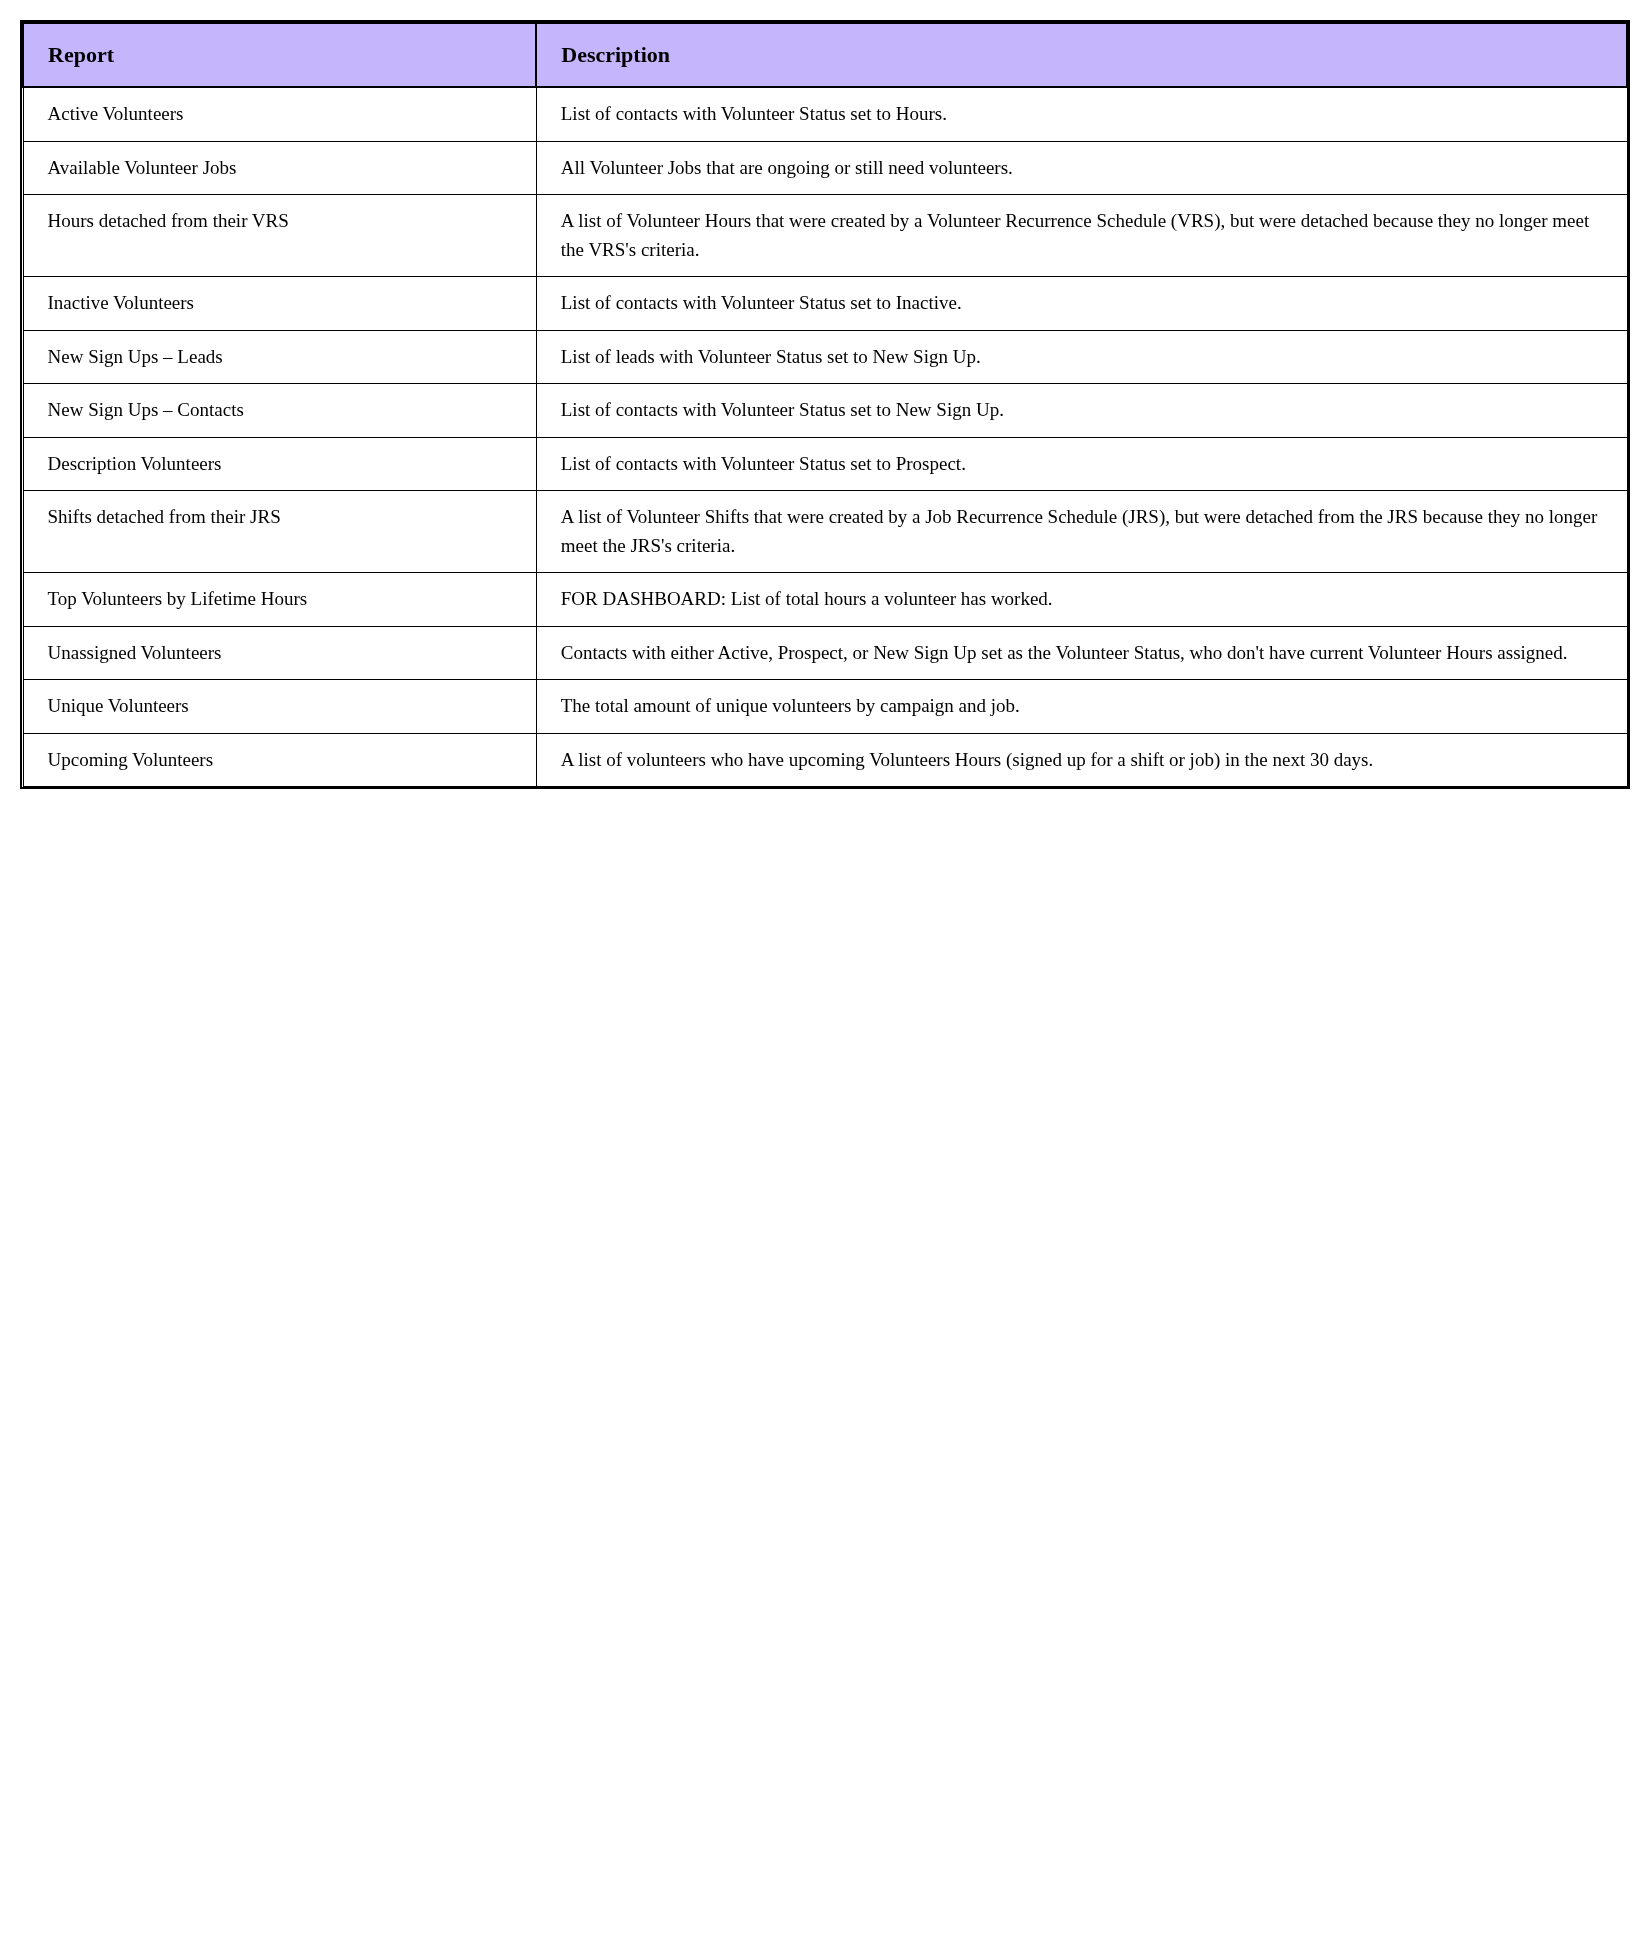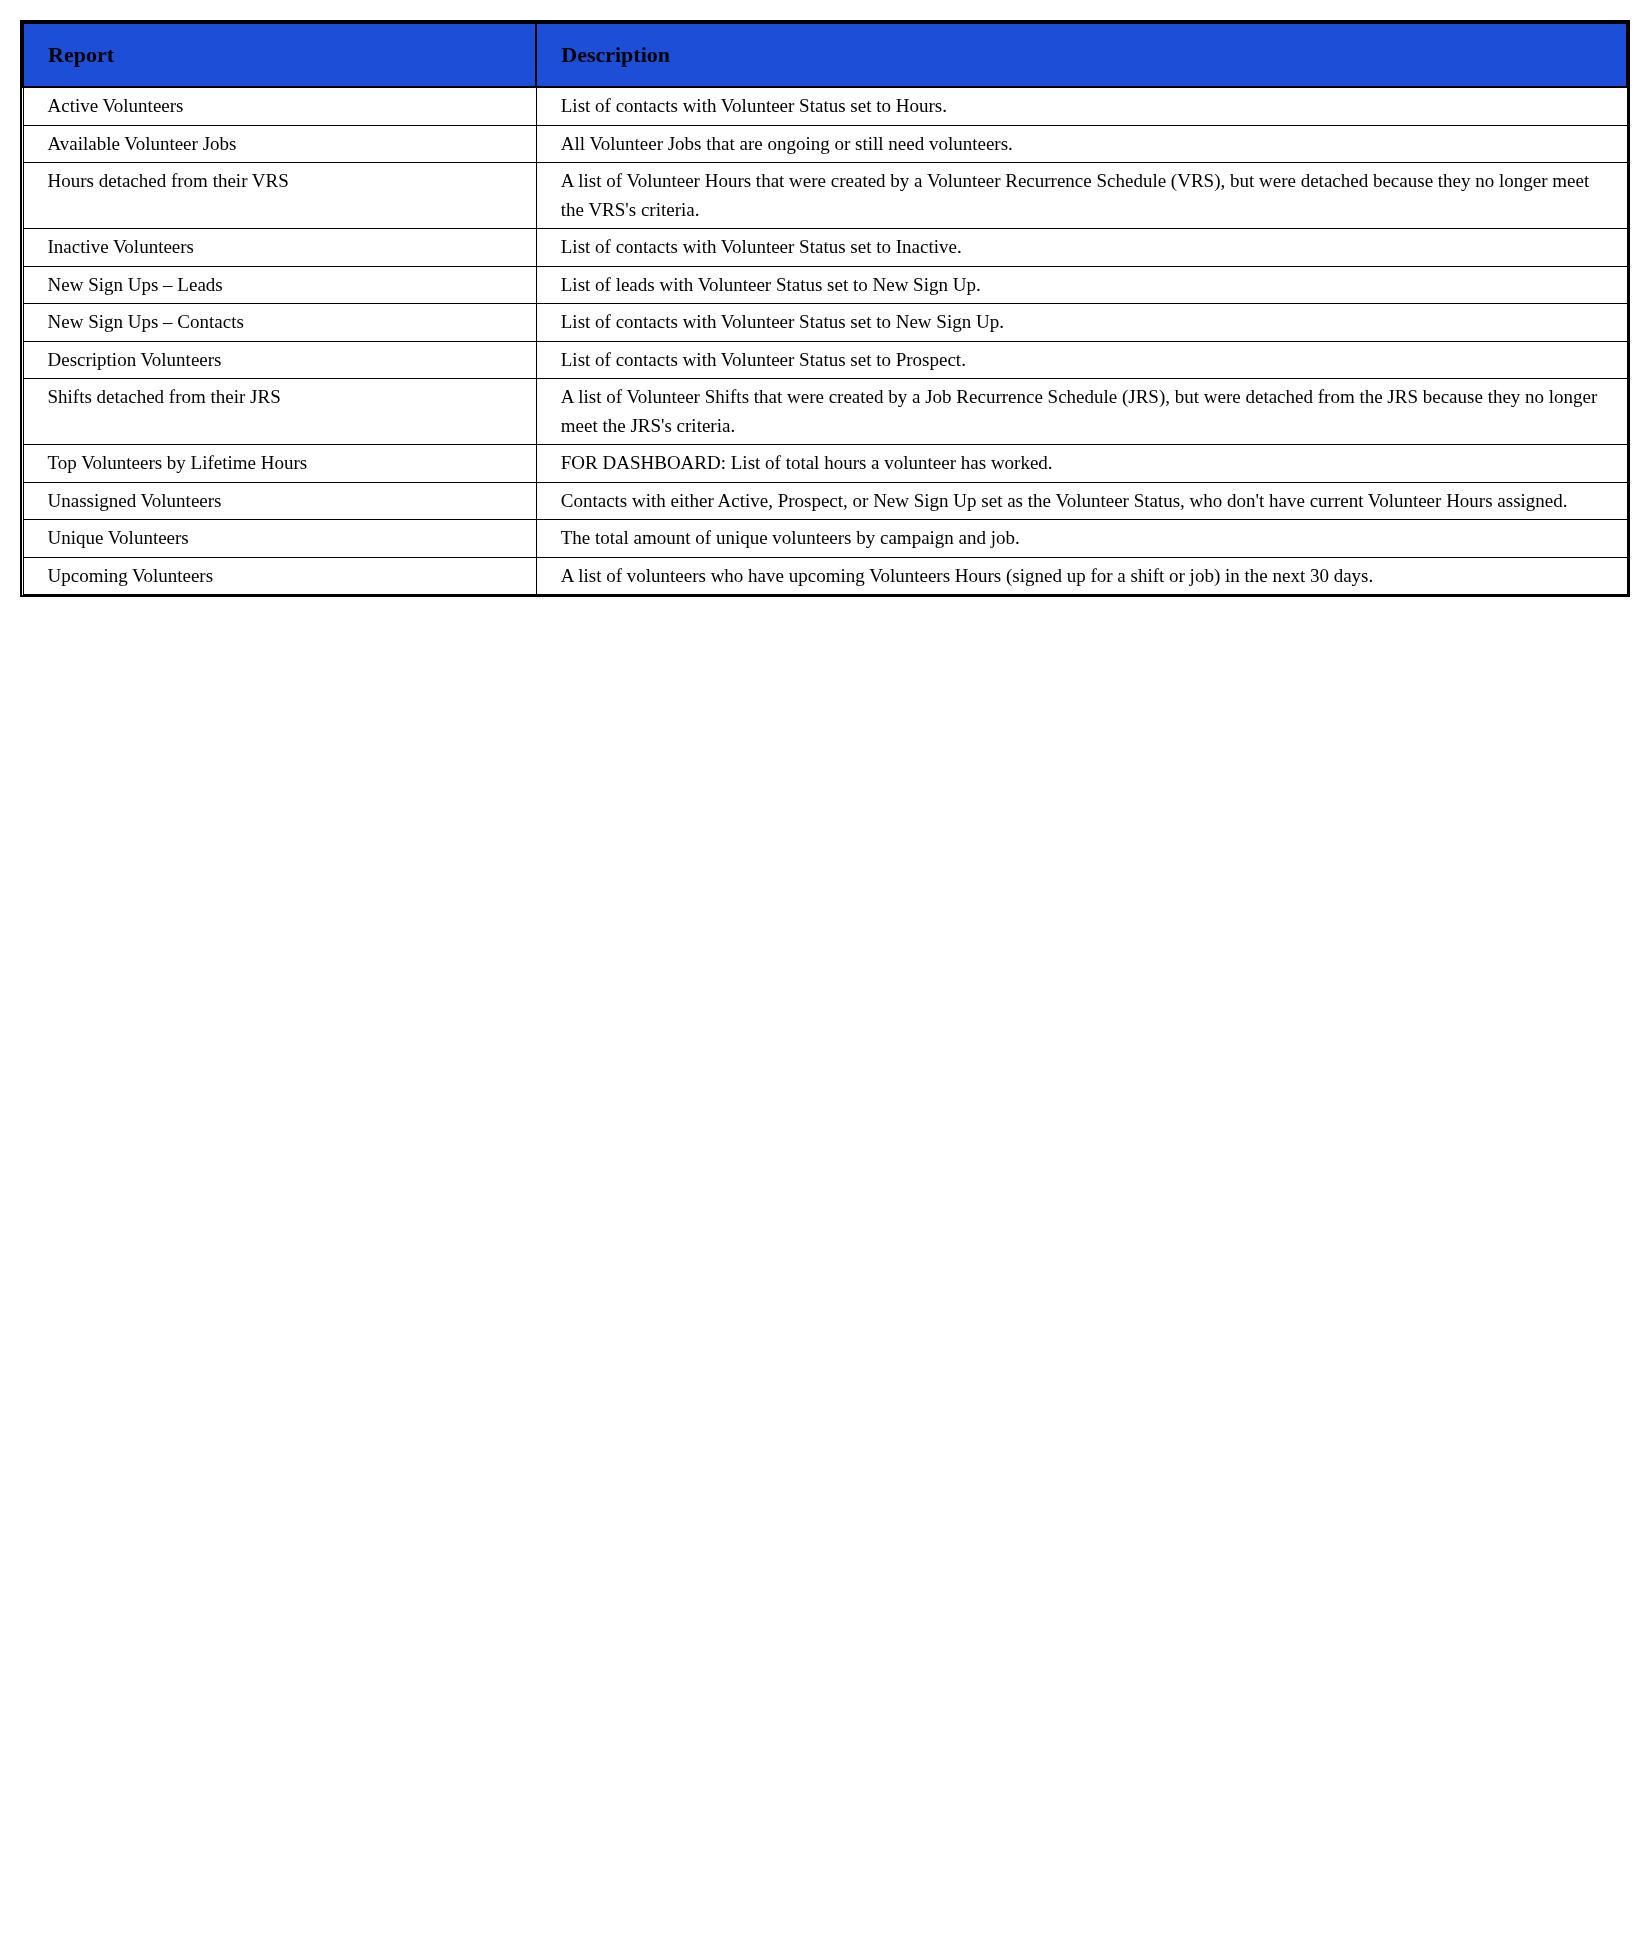--- a/index.html
+++ b/index.html
@@ -29,26 +29,26 @@
       border-collapse: collapse;
     }
 
     thead tr th {
       border: 2px solid #000000;
       padding: 18px 24px;
       text-align: left;
       font-size: 22px;
       font-weight: bold;
       vertical-align: top;
-      background: #1d4ed8;
+      background: #c4b5fd;
     }
 
     tbody tr td {
       border: 1.5px solid #000000;
-      padding: 4px 24px;
+      padding: 12px 24px;
       vertical-align: top;
       font-size: 19px;
       line-height: 1.5;
     }
 
     .col-report {
       width: 32%;
     }
 
     .col-description {

